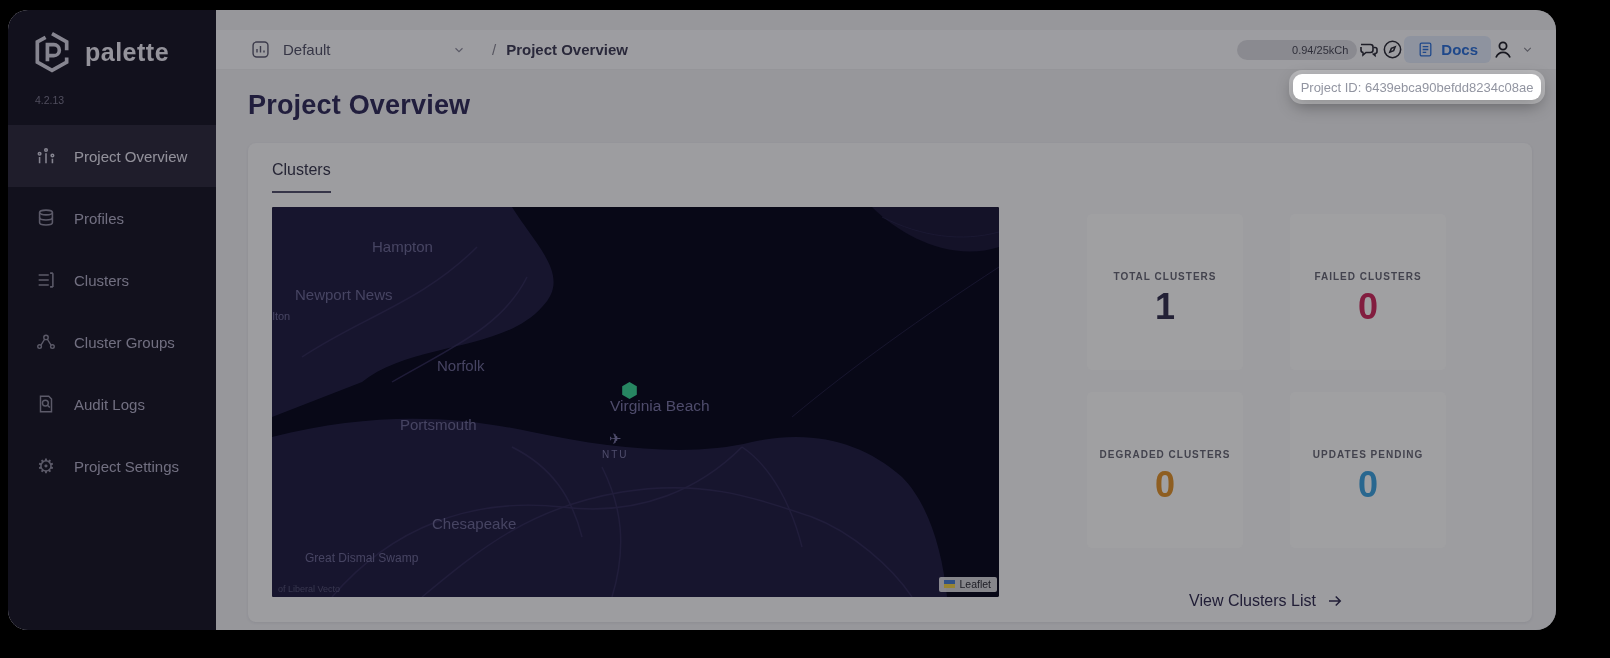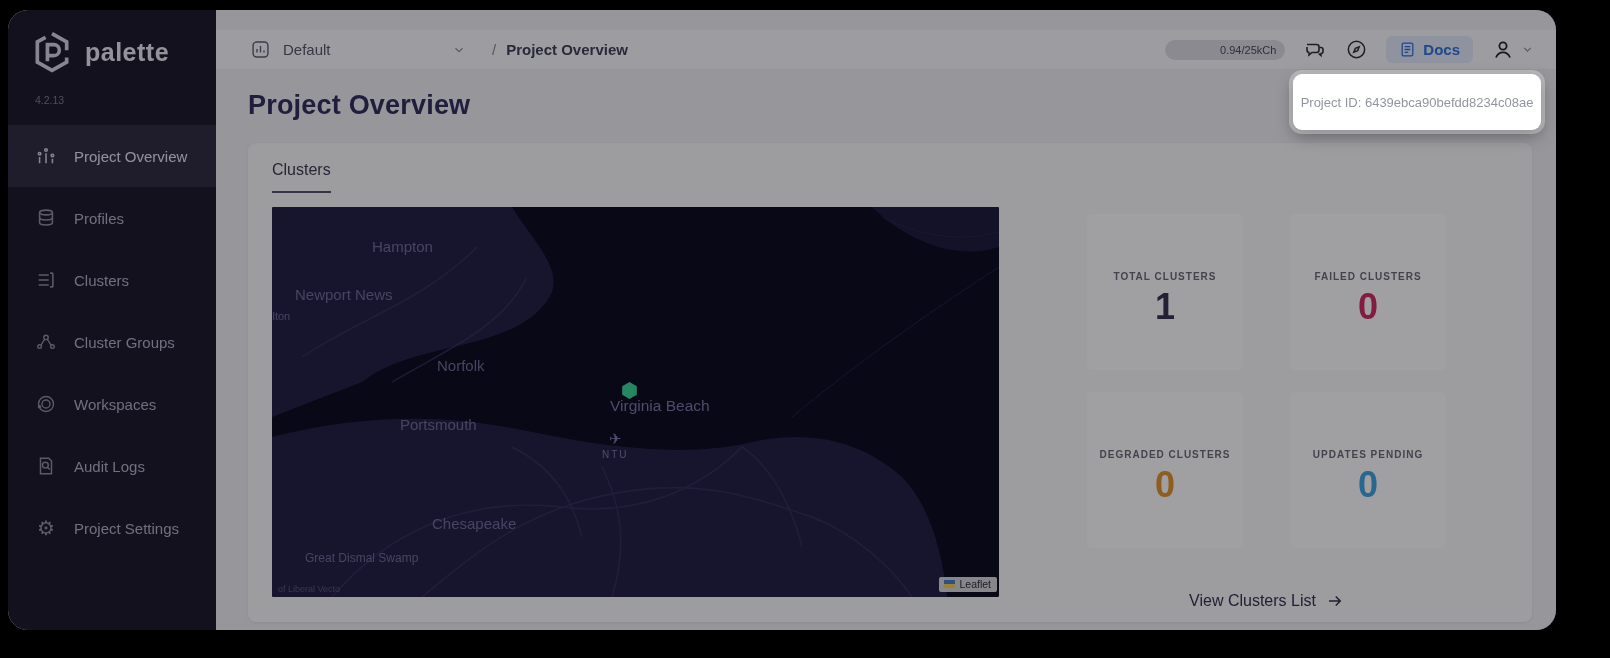--- a/index.html
+++ b/index.html
@@ -4,21 +4,21 @@
 <style>
   * { margin:0; padding:0; box-sizing:border-box; }
   html,body { width:1610px; height:658px; background:#000; overflow:hidden;
               font-family:"Liberation Sans", sans-serif; }
 
   .window { position:absolute; left:8px; top:10px; width:1548px; height:620px;
             border-radius:20px; overflow:hidden; background:#f0f0f4; display:flex; }
 
   
   .dim-overlay { position:absolute; inset:0; background:rgba(5,5,10,0.38); z-index:40; pointer-events:none; }
-  .project-tooltip { position:absolute; left:1285px; top:64px; width:248px; height:56px; z-index:60;
+  .project-tooltip { position:absolute; left:1285px; top:64px; width:248px; height:26px; z-index:60;
             background:#ffffff; border-radius:9px; display:flex; align-items:center; justify-content:center;
             box-shadow:0 0 0 4px rgba(255,255,255,0.30), 0 6px 16px rgba(0,0,0,0.35);
             font-size:13px; color:#9295a1; white-space:nowrap; overflow:hidden; }
 
   
   .sidebar { width:208px; flex:0 0 208px; background:#1b1929; color:#b3b0c9; display:flex; flex-direction:column; }
   .logo-row { display:flex; align-items:center; gap:11px; padding:20px 0 0 22px; cursor:pointer; }
   .logo-mark { width:44px; height:44px; }
   .logo-name { font-size:25px; font-weight:bold; color:#eceaf4; letter-spacing:0.5px; }
   .version { font-size:10.5px; color:#7d7a90; padding-left:27px; margin-top:20px; }
@@ -33,21 +33,21 @@
 
   
   .main { flex:1; display:flex; flex-direction:column; position:relative;margin-top:20px; }
   .topbar { height:40px; background:#fbfbfd; display:flex; align-items:center; padding:0 22px 0 34px;
             border-bottom:1px solid rgba(0,0,0,0.05); }
   .proj-select { display:flex; align-items:center; gap:12px; width:216px; cursor:pointer; }
   .proj-select .label { font-size:15px; color:#55546b; }
   .crumb-sep { color:#8a8896; font-size:15px; margin:0 10px 0 26px; }
   .crumb { font-size:15px; font-weight:bold; color:#403e58; cursor:pointer; }
 
-  .top-right { margin-left:auto; display:flex; align-items:center; gap:18px; }
+  .top-right { margin-left:auto; display:flex; align-items:center; }
   .usage-pill { width:120px; height:20px; border-radius:10px; background:#dcdce3; display:flex;
                 align-items:center; justify-content:flex-end; padding-right:9px;
                 font-size:11px; color:#4a4a58; cursor:pointer; }
   .icon-btn { display:flex; align-items:center; justify-content:center; cursor:pointer; }
   .docs-btn { display:flex; align-items:center; gap:7px; background:#e2eafb; border-radius:6px;
               height:27px; padding:0 13px; cursor:pointer; }
   .docs-btn .label { color:#2f72d9; font-size:15px; font-weight:bold; }
   .user-menu { display:flex; align-items:center; gap:6px; cursor:pointer; }
 
   .content { flex:1; padding:12px 24px 0 32px; }
@@ -142,30 +142,20 @@
       <div class="nav-item">
         <span class="nicon">
           <svg width="22" height="22" viewBox="0 0 24 24" fill="none" stroke-width="1.5">
             <circle cx="5" cy="17" r="2"></circle>
               <circle cx="12" cy="7" r="2.4"></circle>
               <circle cx="19" cy="17" r="2"></circle>
             <path d="M6.5 15.5l4-6.5M13.5 9l4 6.5"></path>
           </svg>
         </span>
         <span>Cluster Groups</span>
-      </div>
-      <div class="nav-item">
-        <span class="nicon">
-          <svg width="22" height="22" viewBox="0 0 24 24" fill="none" stroke-width="1.5">
-            <circle cx="12" cy="12" r="8.2"></circle>
-              <circle cx="12" cy="12" r="4.4"></circle>
-            <circle cx="5" cy="15" r="1.1" fill="currentColor"></circle>
-          </svg>
-        </span>
-        <span>Workspaces</span>
       </div>
       <div class="nav-item">
         <span class="nicon">
           <svg width="22" height="22" viewBox="0 0 24 24" fill="none" stroke-width="1.6">
             <path d="M6 3.5h9l3 3v14H6z"></path>
             <circle cx="11.3" cy="11" r="3.2"></circle>
               <path d="M13.6 13.3l2.6 2.6"></path>
           </svg>
         </span>
         <span>Audit Logs</span>

